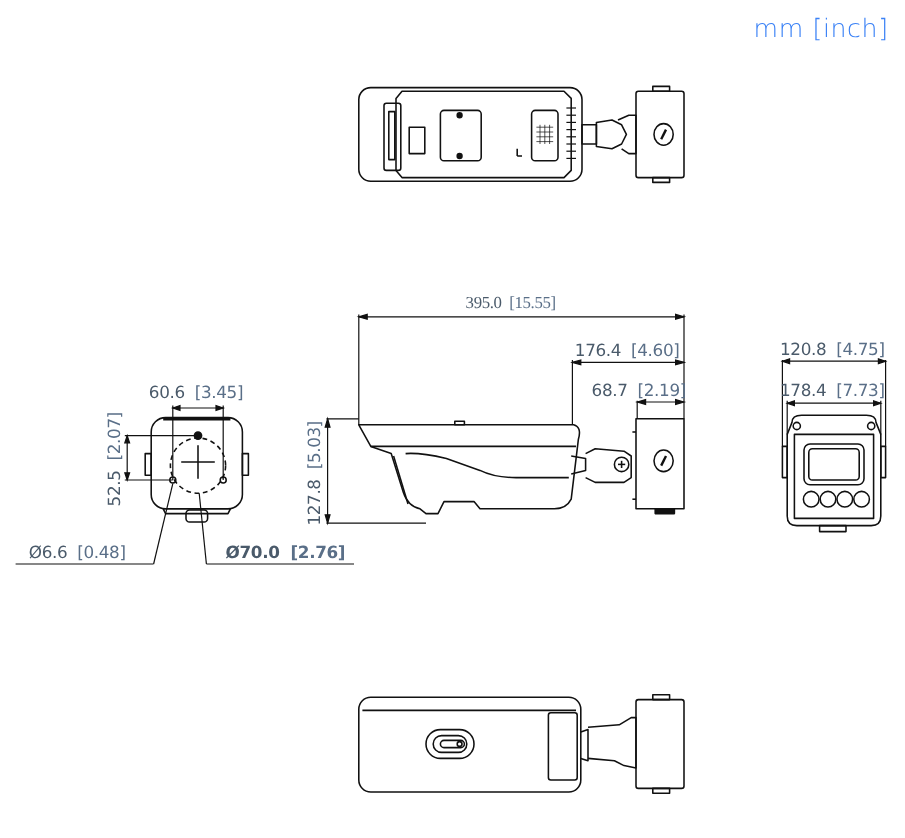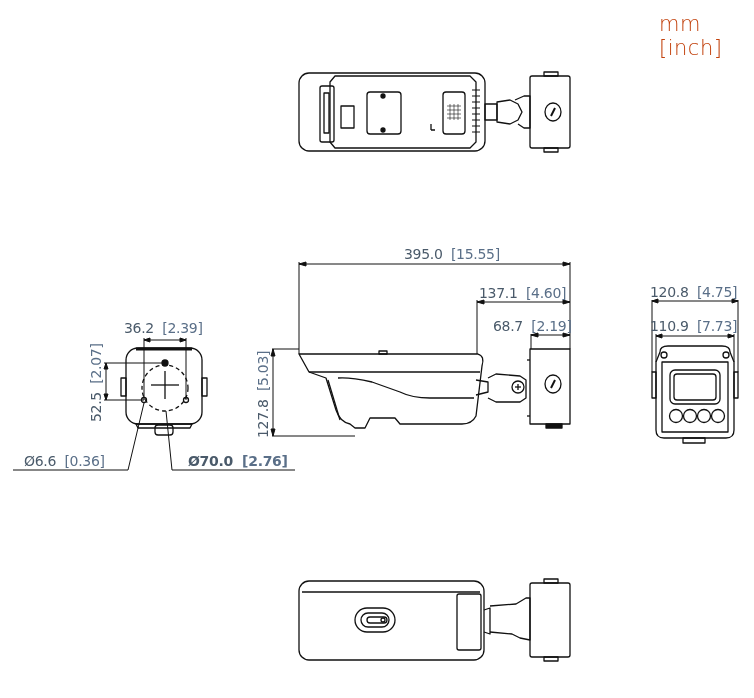--- a/index.html
+++ b/index.html
@@ -1,18 +1,18 @@
 <!DOCTYPE html>
 <html><head>
 <meta charset="utf-8">
 <style>
   html, body { margin:0; padding:0; background:#ffffff; }
   body { width:754px; height:698px; position:relative; overflow:hidden; font-family:"Liberation Sans", sans-serif; }
   #canvas { position:absolute; left:0; top:0; width:754px; height:698px; }
-  .unit { position:absolute; left:659px; top:12px; font-size:21px; color:#c2410c; letter-spacing:0.5px; font-family:"DejaVu Sans", sans-serif; font-weight:300; }
+  .unit { position:absolute; left:628px; top:12px; font-size:21px; color:#3b82f6; letter-spacing:0.5px; font-family:"DejaVu Sans", sans-serif; font-weight:300; }
   .dim { position:absolute; font-size:14px; color:#4a5a6a; white-space:nowrap; font-family:"DejaVu Sans", sans-serif; letter-spacing:-0.3px; }
   .dim .br { color:#5a6f88; }
   .vdim { transform-origin:left top; transform:rotate(-90deg); }
 </style>
 </head>
 <body>
 
 <div class="unit">mm [inch]</div>
 
 <svg id="canvas" viewBox="0 0 754 698" xmlns="http://www.w3.org/2000/svg">
@@ -173,44 +173,44 @@
     <path d="M738 301 L732 299 L732 303 Z" fill="#111"></path>
 
     <line x1="656" y1="334" x2="656" y2="362"></line>
     <line x1="734" y1="334" x2="734" y2="362"></line>
     <line x1="656" y1="336" x2="734" y2="336"></line>
     <path d="M656 336 L662 334 L662 338 Z" fill="#111"></path>
     <path d="M734 336 L728 334 L728 338 Z" fill="#111"></path>
   </g>
 </svg>
 
-<div class="dim" style="left:404px; top:246px;">
+<div class="dim" style="left:388px; top:246px;font-family:Liberation Serif, serif;">
   <span>395.0</span>&nbsp;&nbsp;<span class="br">[15.55]</span>
 </div>
 <div class="dim" style="left:479px; top:285px;">
-  <span>137.1</span>&nbsp;&nbsp;<span class="br">[4.60]</span>
+  <span>176.4</span>&nbsp;&nbsp;<span class="br">[4.60]</span>
 </div>
 <div class="dim" style="left:493px; top:318px;">
   <span>68.7</span>&nbsp;&nbsp;<span class="br">[2.19]</span>
 </div>
 <div class="dim vdim" style="left:255px; top:438px;">
   <span>127.8</span>&nbsp;&nbsp;<span class="br">[5.03]</span>
 </div>
 
 <div class="dim" style="left:124px; top:320px;">
-  <span>36.2</span>&nbsp;&nbsp;<span class="br">[2.39]</span>
+  <span>60.6</span>&nbsp;&nbsp;<span class="br">[3.45]</span>
 </div>
 <div class="dim vdim" style="left:88px; top:422px;">
   <span>52.5</span>&nbsp;&nbsp;<span class="br">[2.07]</span>
 </div>
 <div class="dim" style="left:24px; top:453px;">
-  <span>Ø6.6</span>&nbsp;&nbsp;<span class="br">[0.36]</span>
+  <span>Ø6.6</span>&nbsp;&nbsp;<span class="br">[0.48]</span>
 </div>
 <div class="dim" style="left:188px; top:453px;font-weight:bold;">
   <span>Ø70.0</span>&nbsp;&nbsp;<span class="br">[2.76]</span>
 </div>
 
 <div class="dim" style="left:650px; top:284px;">
   <span>120.8</span>&nbsp;&nbsp;<span class="br">[4.75]</span>
 </div>
 <div class="dim" style="left:650px; top:318px;">
-  <span>110.9</span>&nbsp;&nbsp;<span class="br">[7.73]</span>
+  <span>178.4</span>&nbsp;&nbsp;<span class="br">[7.73]</span>
 </div>
 
 </body></html>

